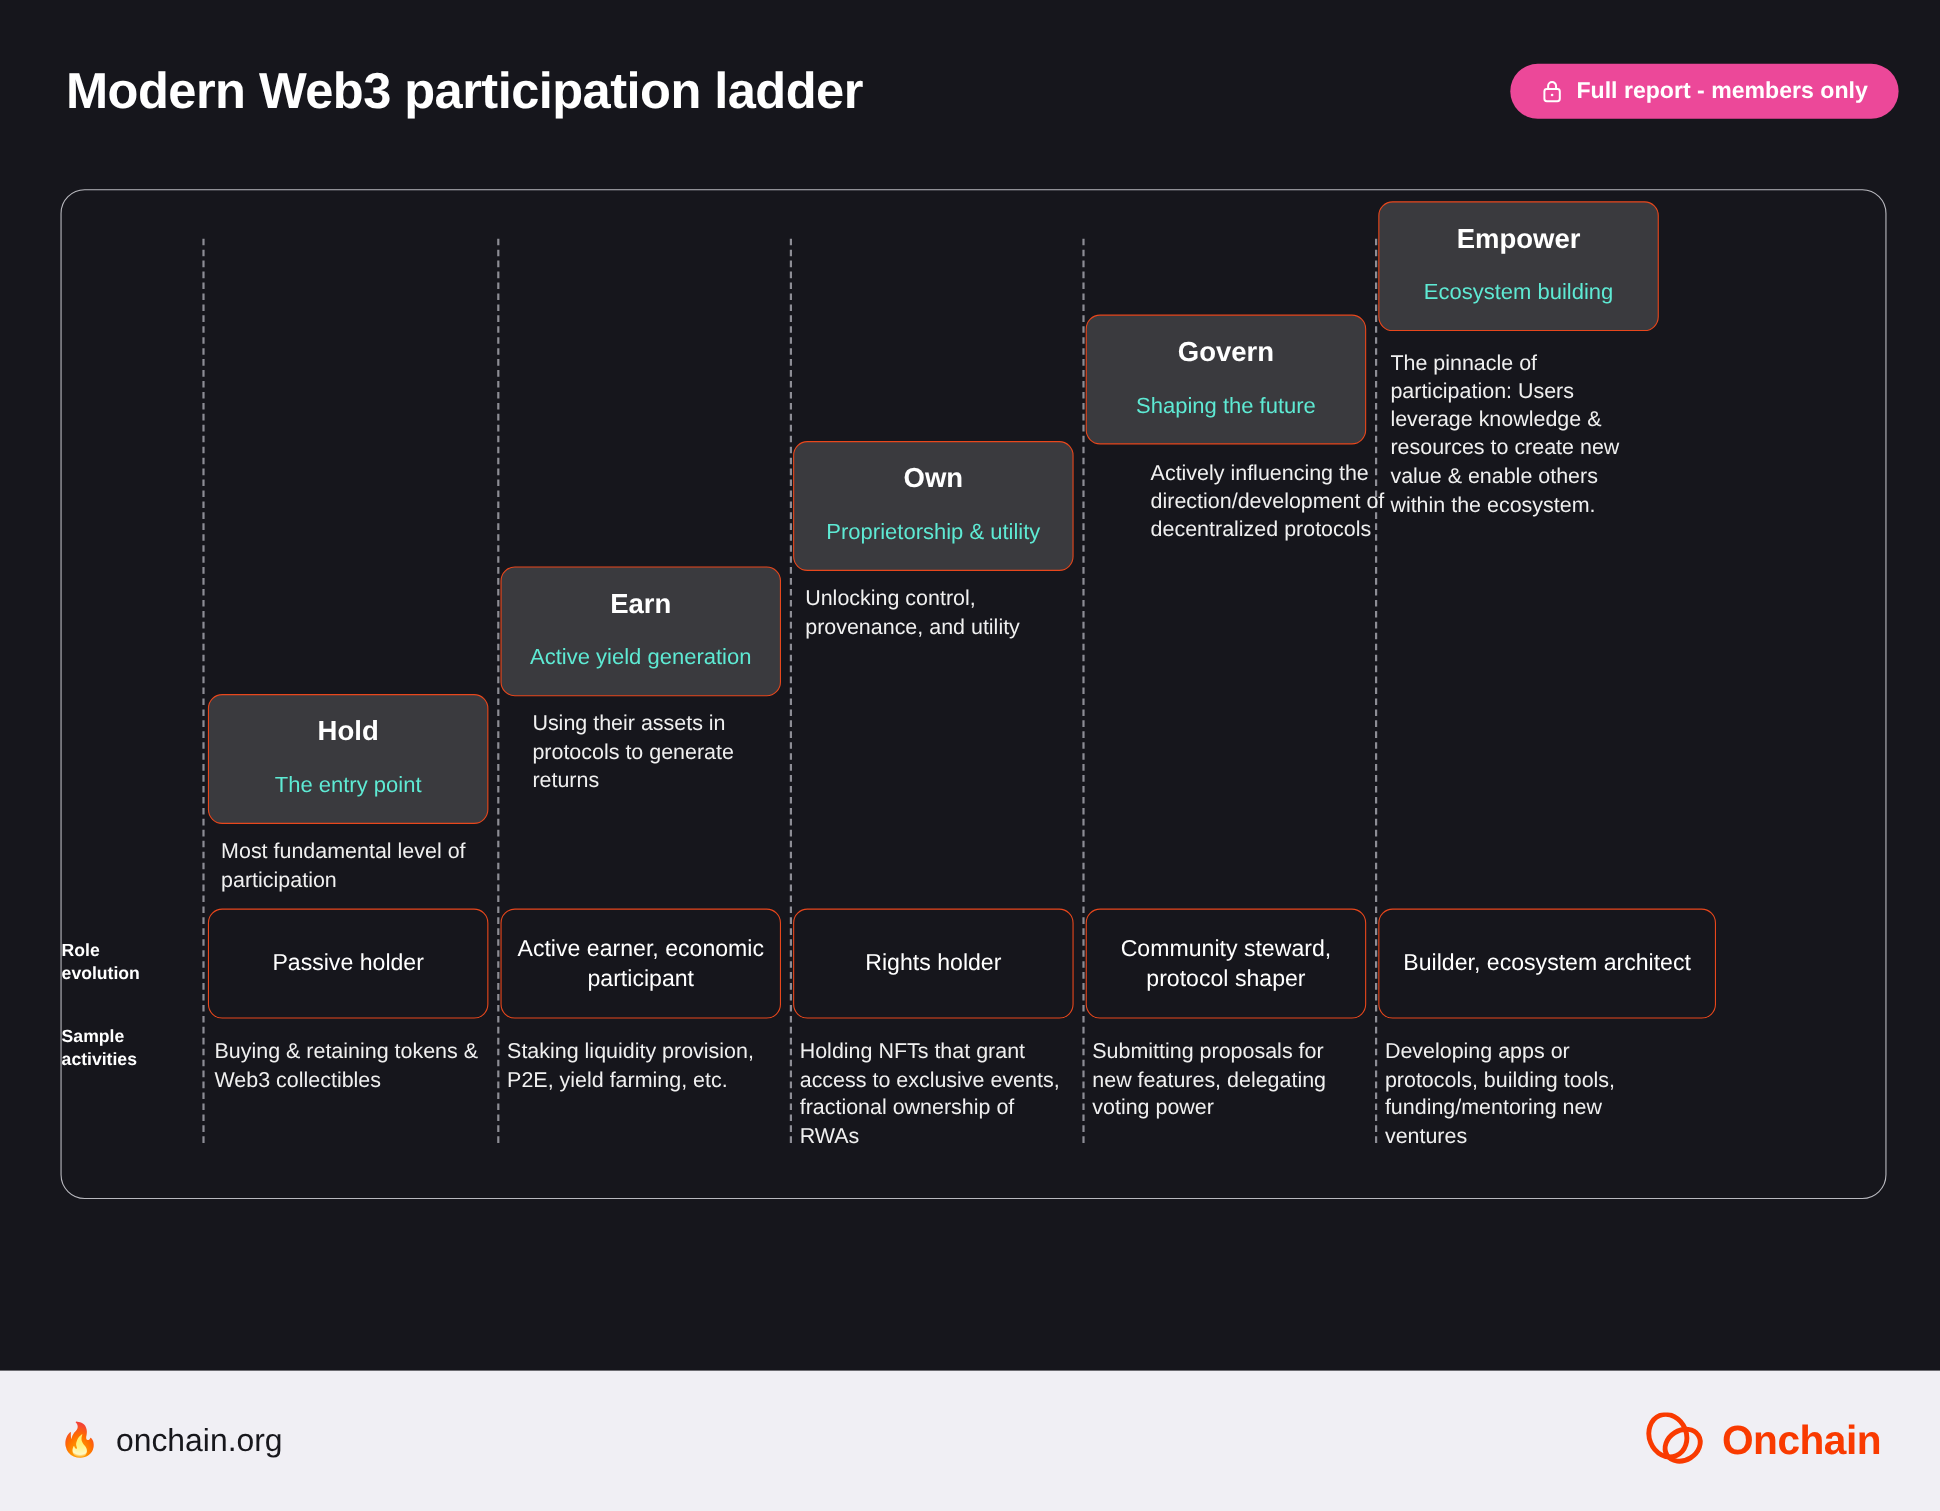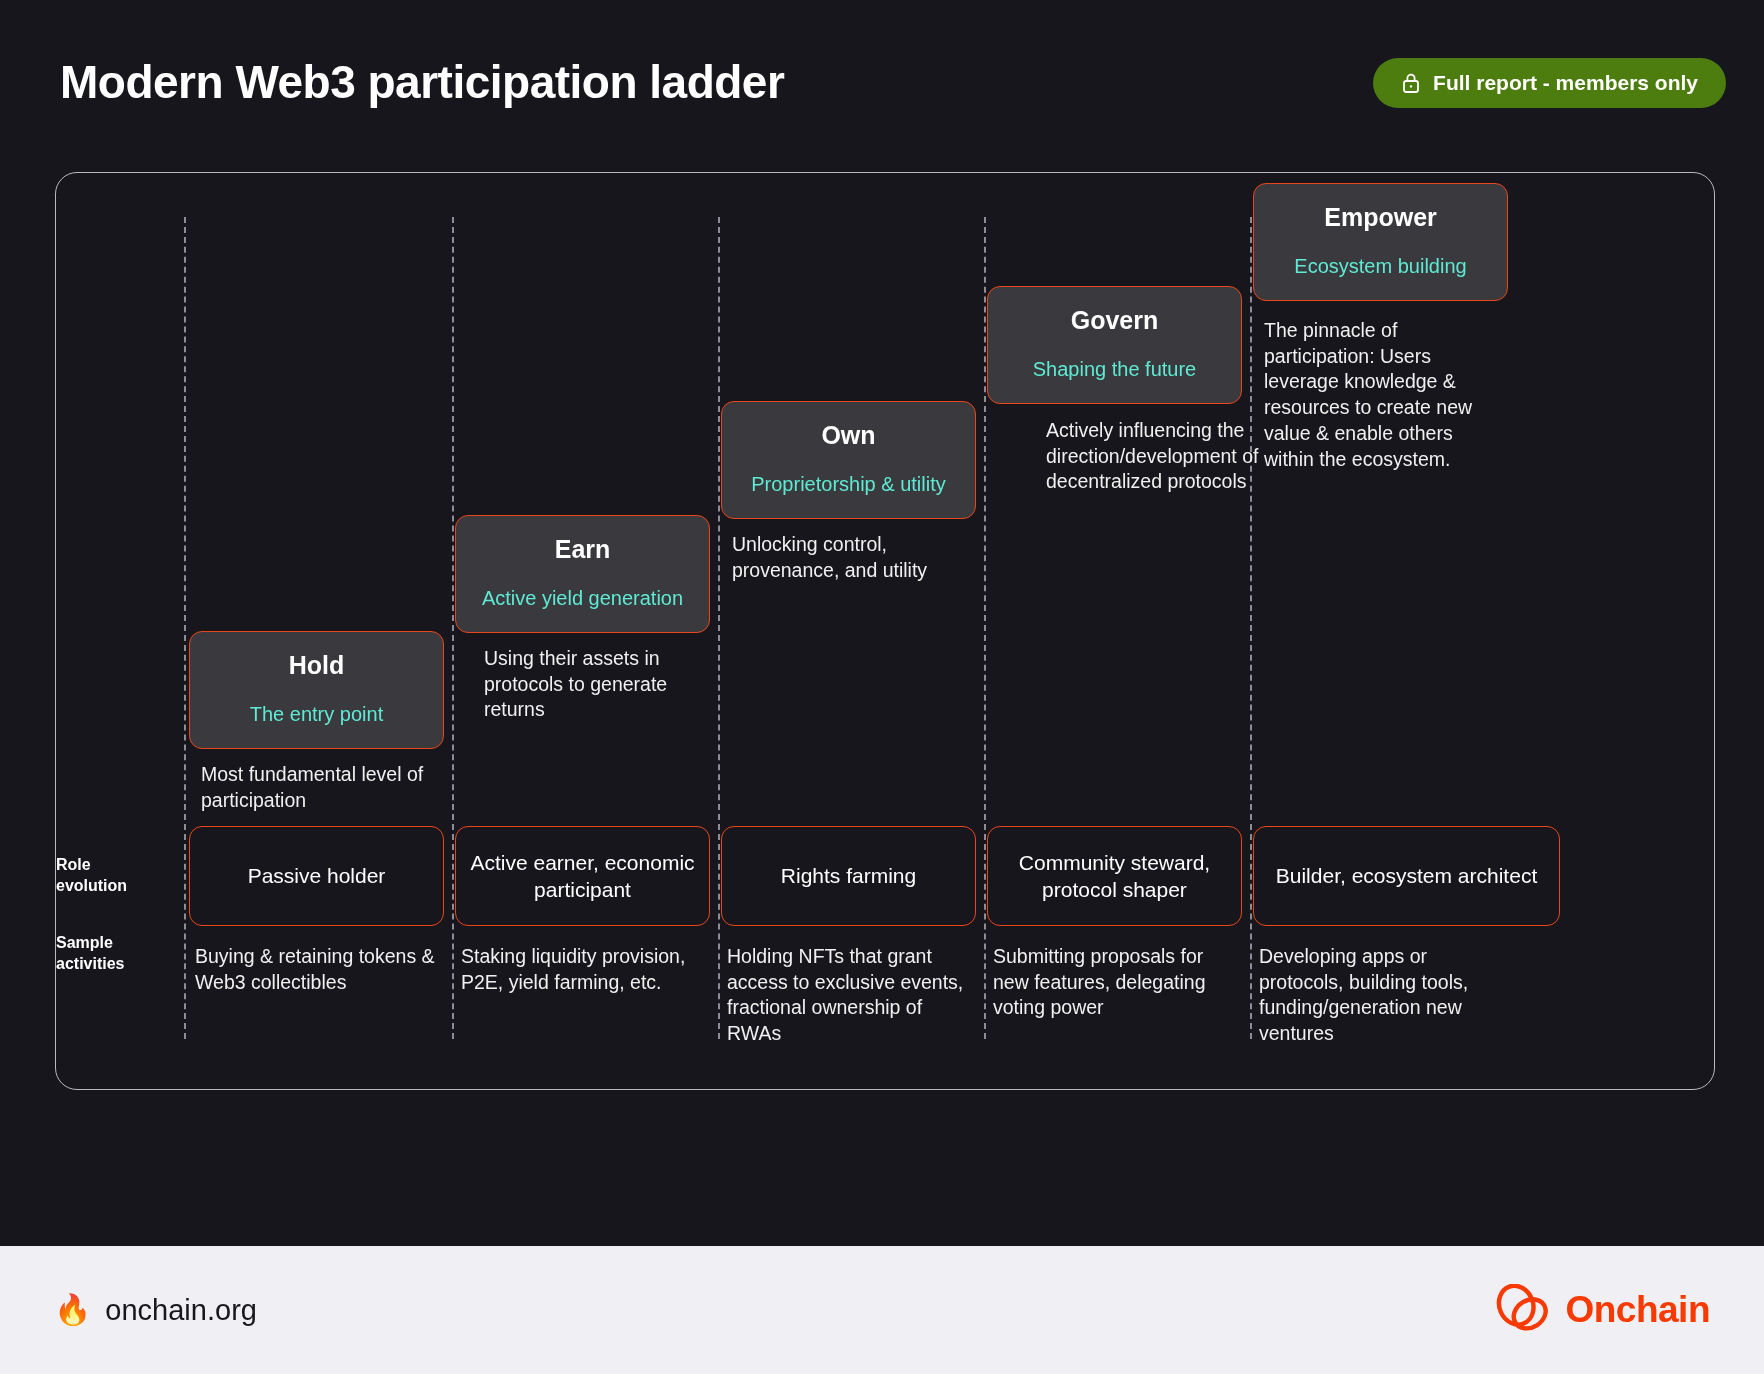--- a/index.html
+++ b/index.html
@@ -17,21 +17,21 @@
     position:absolute; left:0; top:0; width:1764px; height:170px;
   }
   .title {
     position:absolute; left:60px; top:55px;
     font-size:46px; font-weight:bold; letter-spacing:-0.5px;
     color:#ffffff; white-space:nowrap;
   }
   .badge {
     position:absolute; right:38px; top:58px;
     height:50px; display:flex; align-items:center; gap:12px;
-    background:#4d7c0f; border-radius:25px; padding:0 28px;
+    background:#ec4899; border-radius:25px; padding:0 28px;
     color:#fff; font-size:21px; font-weight:bold; white-space:nowrap;
     cursor:pointer;
   }
   .badge .lock { width:20px; height:22px; display:block; }
 
   
   .board {
     position:absolute; left:55px; top:172px; width:1660px; height:918px;
     border:1.5px solid #b9b9bf; border-radius:22px;
   }
@@ -161,34 +161,34 @@
     </div>
     <div class="step-desc" style="left:1208px; top:145px; width:243px;">The pinnacle of participation: Users leverage knowledge &amp; resources to create new value &amp; enable others within the ecosystem.</div>
 
     <div class="role" style="left:133px; top:653px; width:255px; height:100px;">
       <span>Passive holder</span>
     </div>
     <div class="role" style="left:399px; top:653px; width:255px; height:100px;">
       <span>Active earner, economic participant</span>
     </div>
     <div class="role" style="left:665px; top:653px; width:255px; height:100px;">
-      <span>Rights farming</span>
+      <span>Rights holder</span>
     </div>
     <div class="role" style="left:931px; top:653px; width:255px; height:100px;">
       <span>Community steward, protocol shaper</span>
     </div>
     <div class="role" style="left:1197px; top:653px; width:307px; height:100px;">
       <span>Builder, ecosystem architect</span>
     </div>
 
     <div class="activity" style="left:139px; top:771px; width:258px;">Buying &amp; retaining tokens &amp; Web3 collectibles</div>
     <div class="activity" style="left:405px; top:771px; width:240px;">Staking liquidity provision, P2E, yield farming, etc.</div>
     <div class="activity" style="left:671px; top:771px; width:248px;">Holding NFTs that grant access to exclusive events, fractional ownership of RWAs</div>
     <div class="activity" style="left:937px; top:771px; width:248px;">Submitting proposals for new features, delegating voting power</div>
-    <div class="activity" style="left:1203px; top:771px; width:248px;">Developing apps or protocols, building tools, funding/generation new ventures</div>
+    <div class="activity" style="left:1203px; top:771px; width:248px;">Developing apps or protocols, building tools, funding/mentoring new ventures</div>
 
     <div class="rowlabel" style="left:0px; top:681px; width:114px;">
       <div>Role</div>
       <div>evolution</div>
     </div>
     <div class="rowlabel" style="left:0px; top:759px; width:114px;">
       <div>Sample</div>
       <div>activities</div>
     </div>
   </div>

